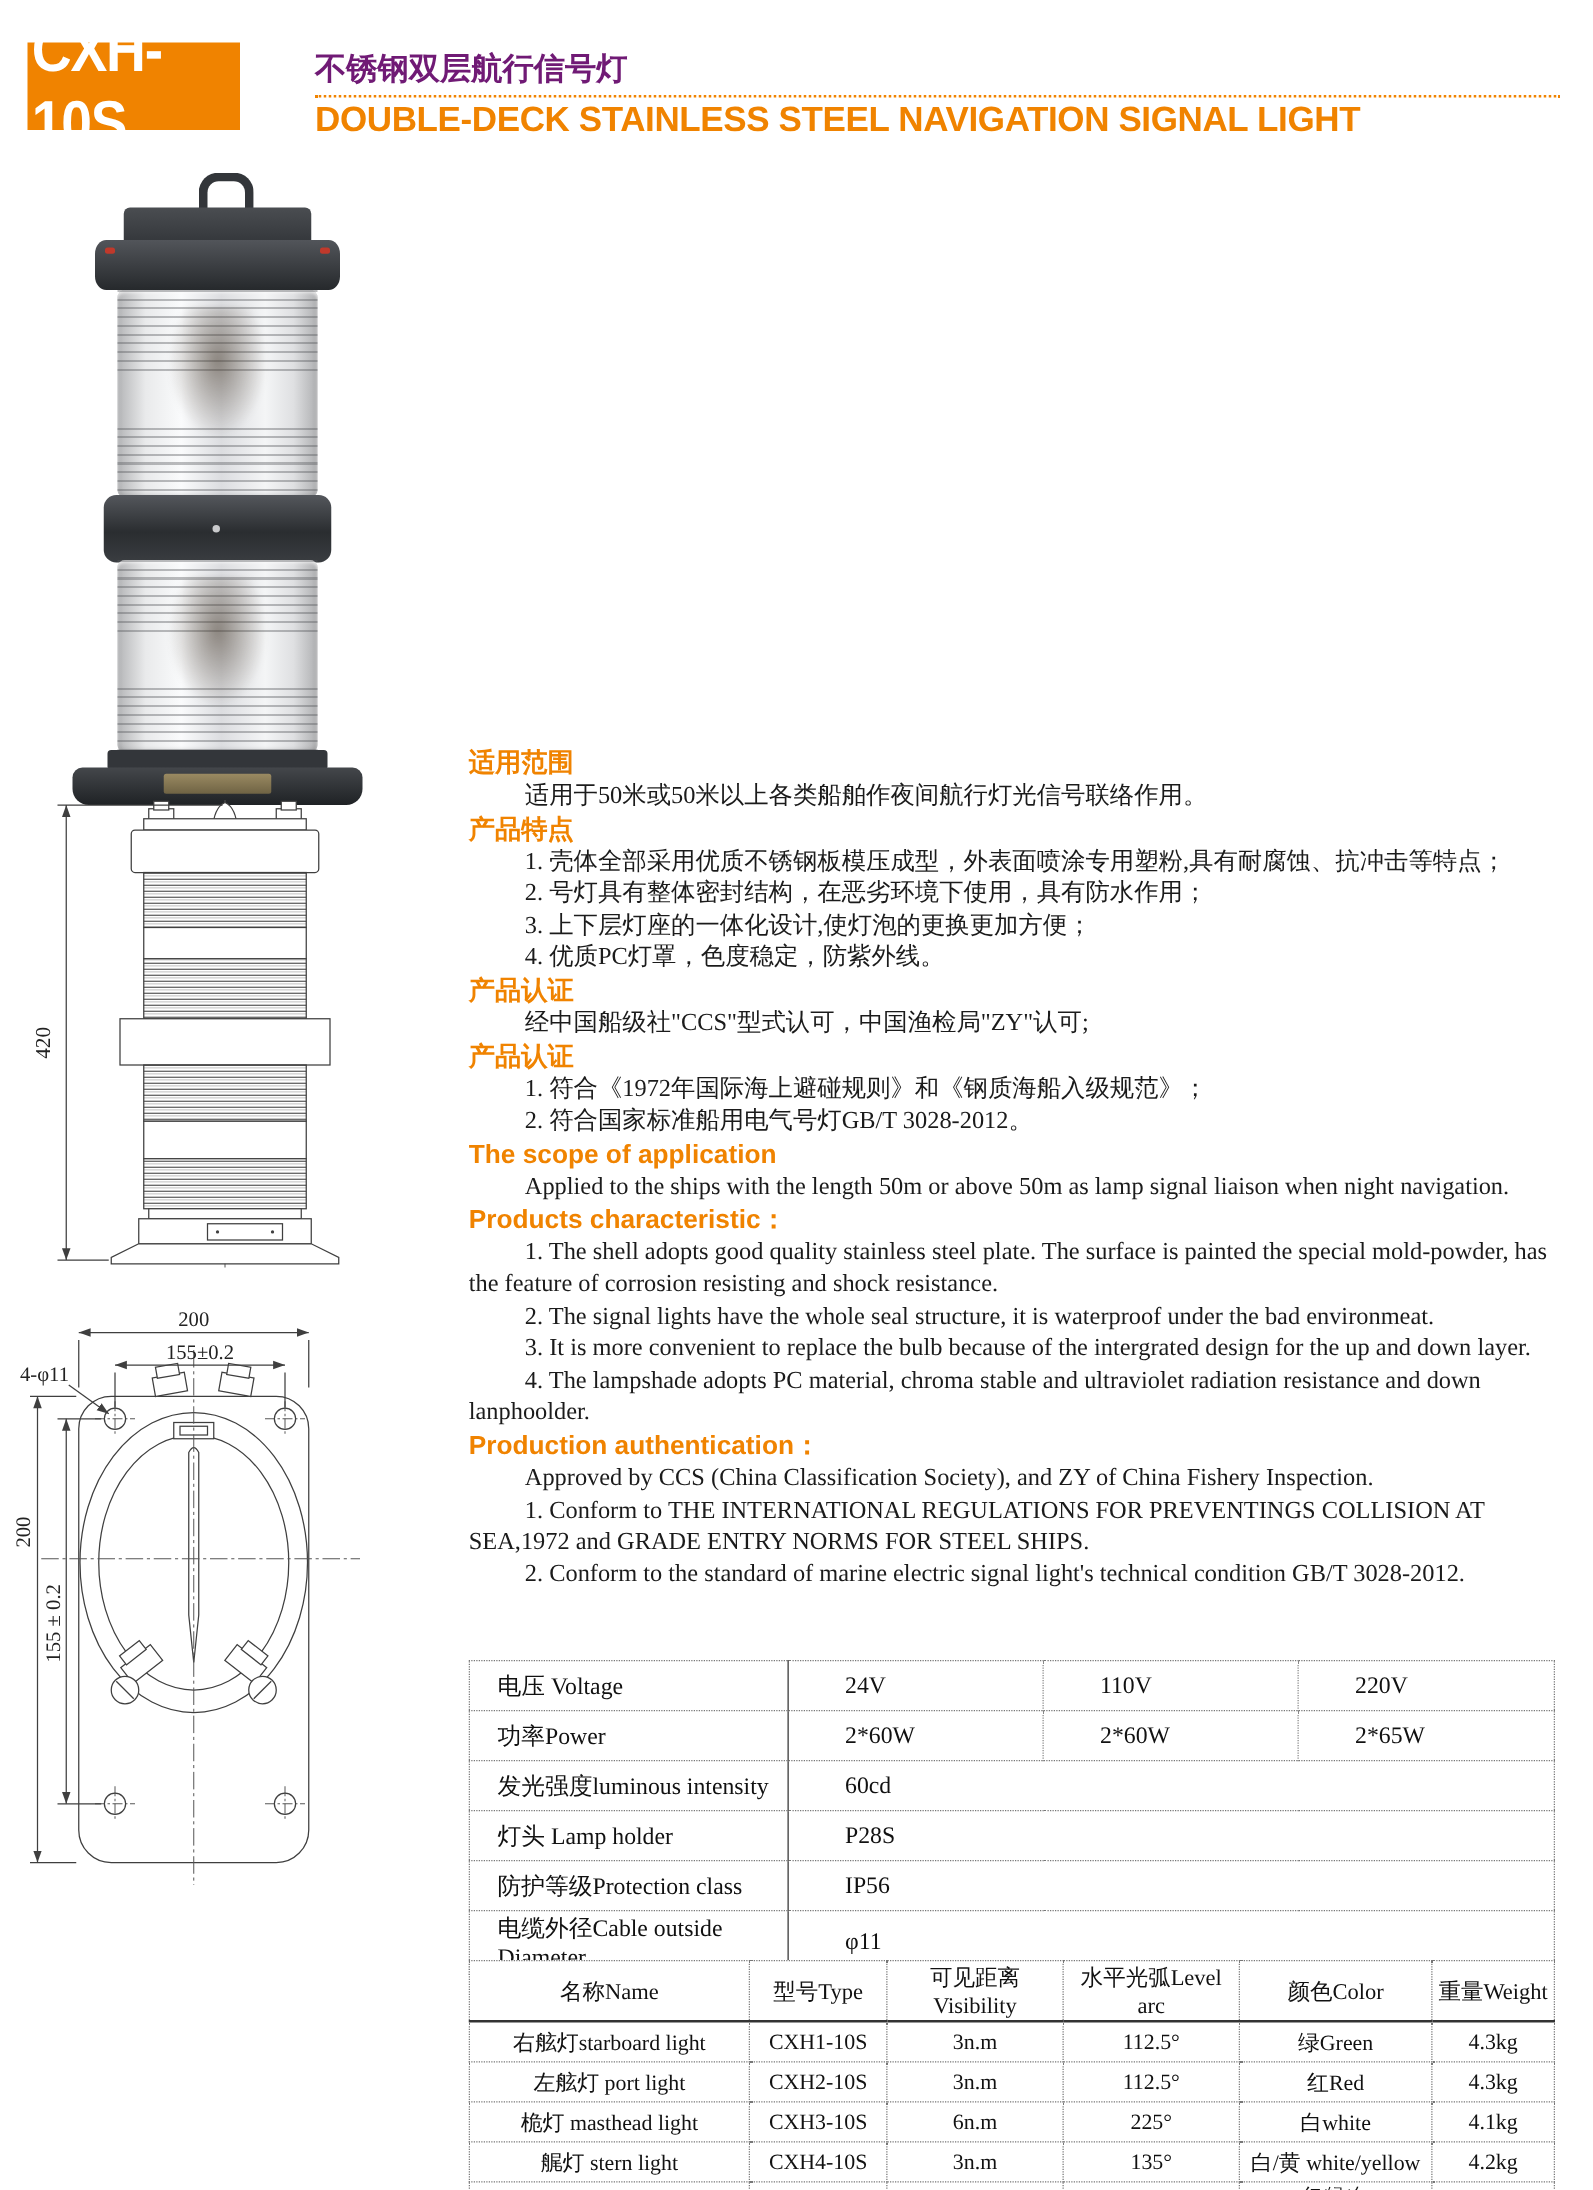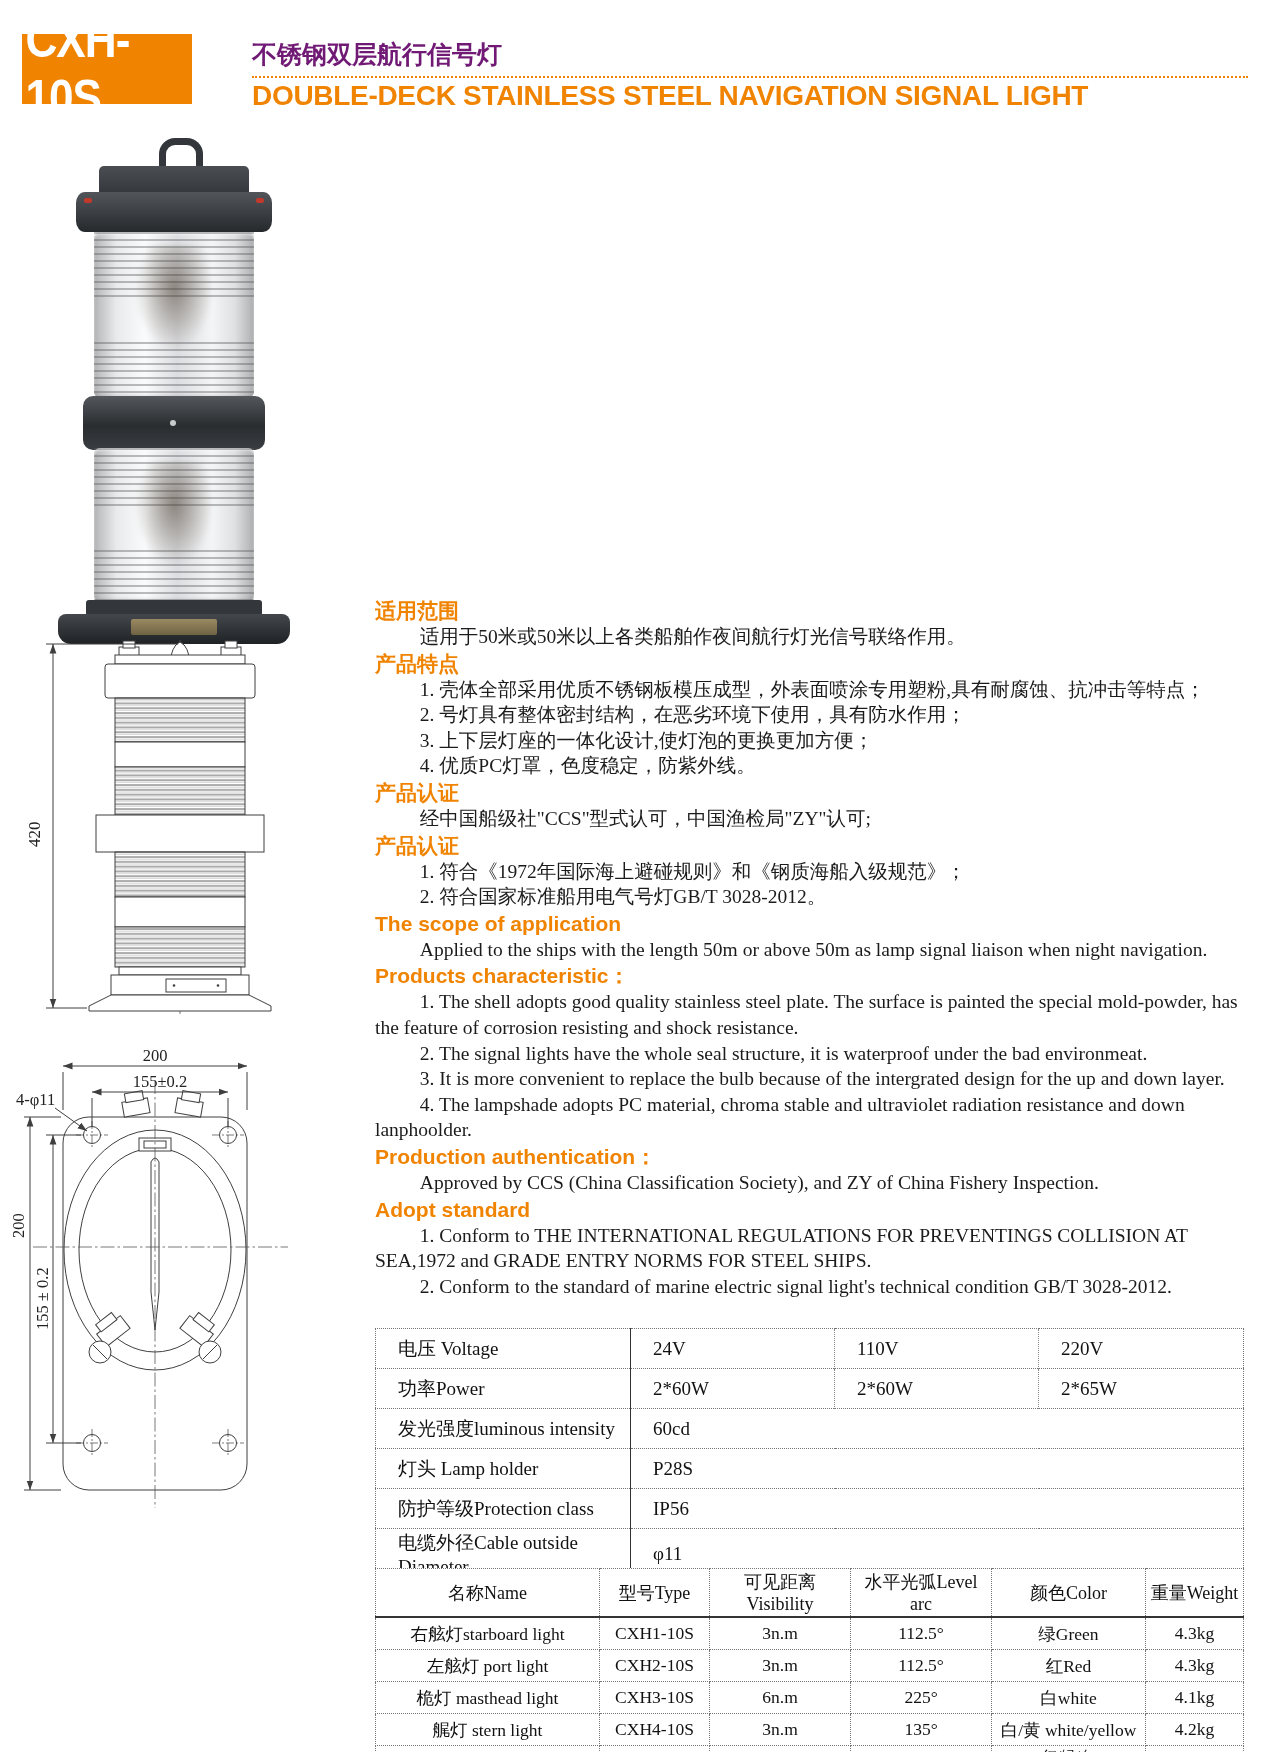--- a/index.html
+++ b/index.html
@@ -53,21 +53,21 @@
   .sec-p{font-size:19.5px;line-height:25.6px;color:#1b1b1b;margin:0;text-indent:2.3em;}
 
   
   .spec-wrap{position:absolute;left:375px;top:1328px;}
   .models-wrap{position:absolute;left:375px;top:1568px;}
   table{border-collapse:collapse;table-layout:fixed;width:868px;background:#fff;}
   .spec-table{border:1.6px dotted #777;}
   .spec-table td{border-top:1.6px dotted #777;height:37px;font-size:19px;color:#111;
                  font-family:"Liberation Serif","DejaVu Serif",serif;}
   .spec-table td.sl{padding-left:22px;border-right:1.2px solid #333;}
-  .spec-table td.sv{padding-left:22px;}
+  .spec-table td.sv{padding-left:45px;}
   .spec-table td.sep{border-left:1.5px dotted #888;}
   .models-table{border:1.6px dotted #777;}
   .models-table th{font-weight:normal;font-size:18px;color:#111;height:34px;
                    border:1.6px dotted #777;border-bottom:2.2px solid #333;
                    font-family:"Liberation Serif","DejaVu Serif",serif;}
   .models-table td{font-size:17.5px;color:#111;height:29px;text-align:center;
                    border:1.6px dotted #777;font-family:"Liberation Serif","DejaVu Serif",serif;}
   .models-table td.small{font-size:14.5px;}
 </style>
 </head>
@@ -235,21 +235,20 @@
       <p class="sec-p">2. 符合国家标准船用电气号灯GB/T 3028-2012。</p>
       <div class="sec-h">The scope of application</div>
       <p class="sec-p">Applied to the ships with the length 50m or above 50m as lamp signal liaison when night navigation.</p>
       <div class="sec-h">Products characteristic：</div>
       <p class="sec-p">1. The shell adopts good quality stainless steel plate. The surface is painted the special mold-powder, has the feature of corrosion resisting and shock resistance.</p>
       <p class="sec-p">2. The signal lights have the whole seal structure, it is waterproof under the bad environmeat.</p>
       <p class="sec-p">3. It is more convenient to replace the bulb because of the intergrated design for the up and down layer.</p>
       <p class="sec-p">4. The lampshade adopts PC material, chroma stable and ultraviolet radiation resistance and down lanphoolder.</p>
       <div class="sec-h">Production authentication：</div>
       <p class="sec-p">Approved by CCS (China Classification Society), and ZY of China Fishery Inspection.</p>
-      <div class="sec-h">Adopt standard</div>
       <p class="sec-p">1. Conform to THE INTERNATIONAL REGULATIONS FOR PREVENTINGS COLLISION AT SEA,1972 and GRADE ENTRY NORMS FOR STEEL SHIPS.</p>
       <p class="sec-p">2. Conform to the standard of marine electric signal light's technical condition GB/T 3028-2012.</p>
     </div>
 
   <div class="spec-wrap">
     <table class="spec-table">
       <colgroup>
           <col style="width:255px">
           <col style="width:204px">
           <col style="width:204px">

